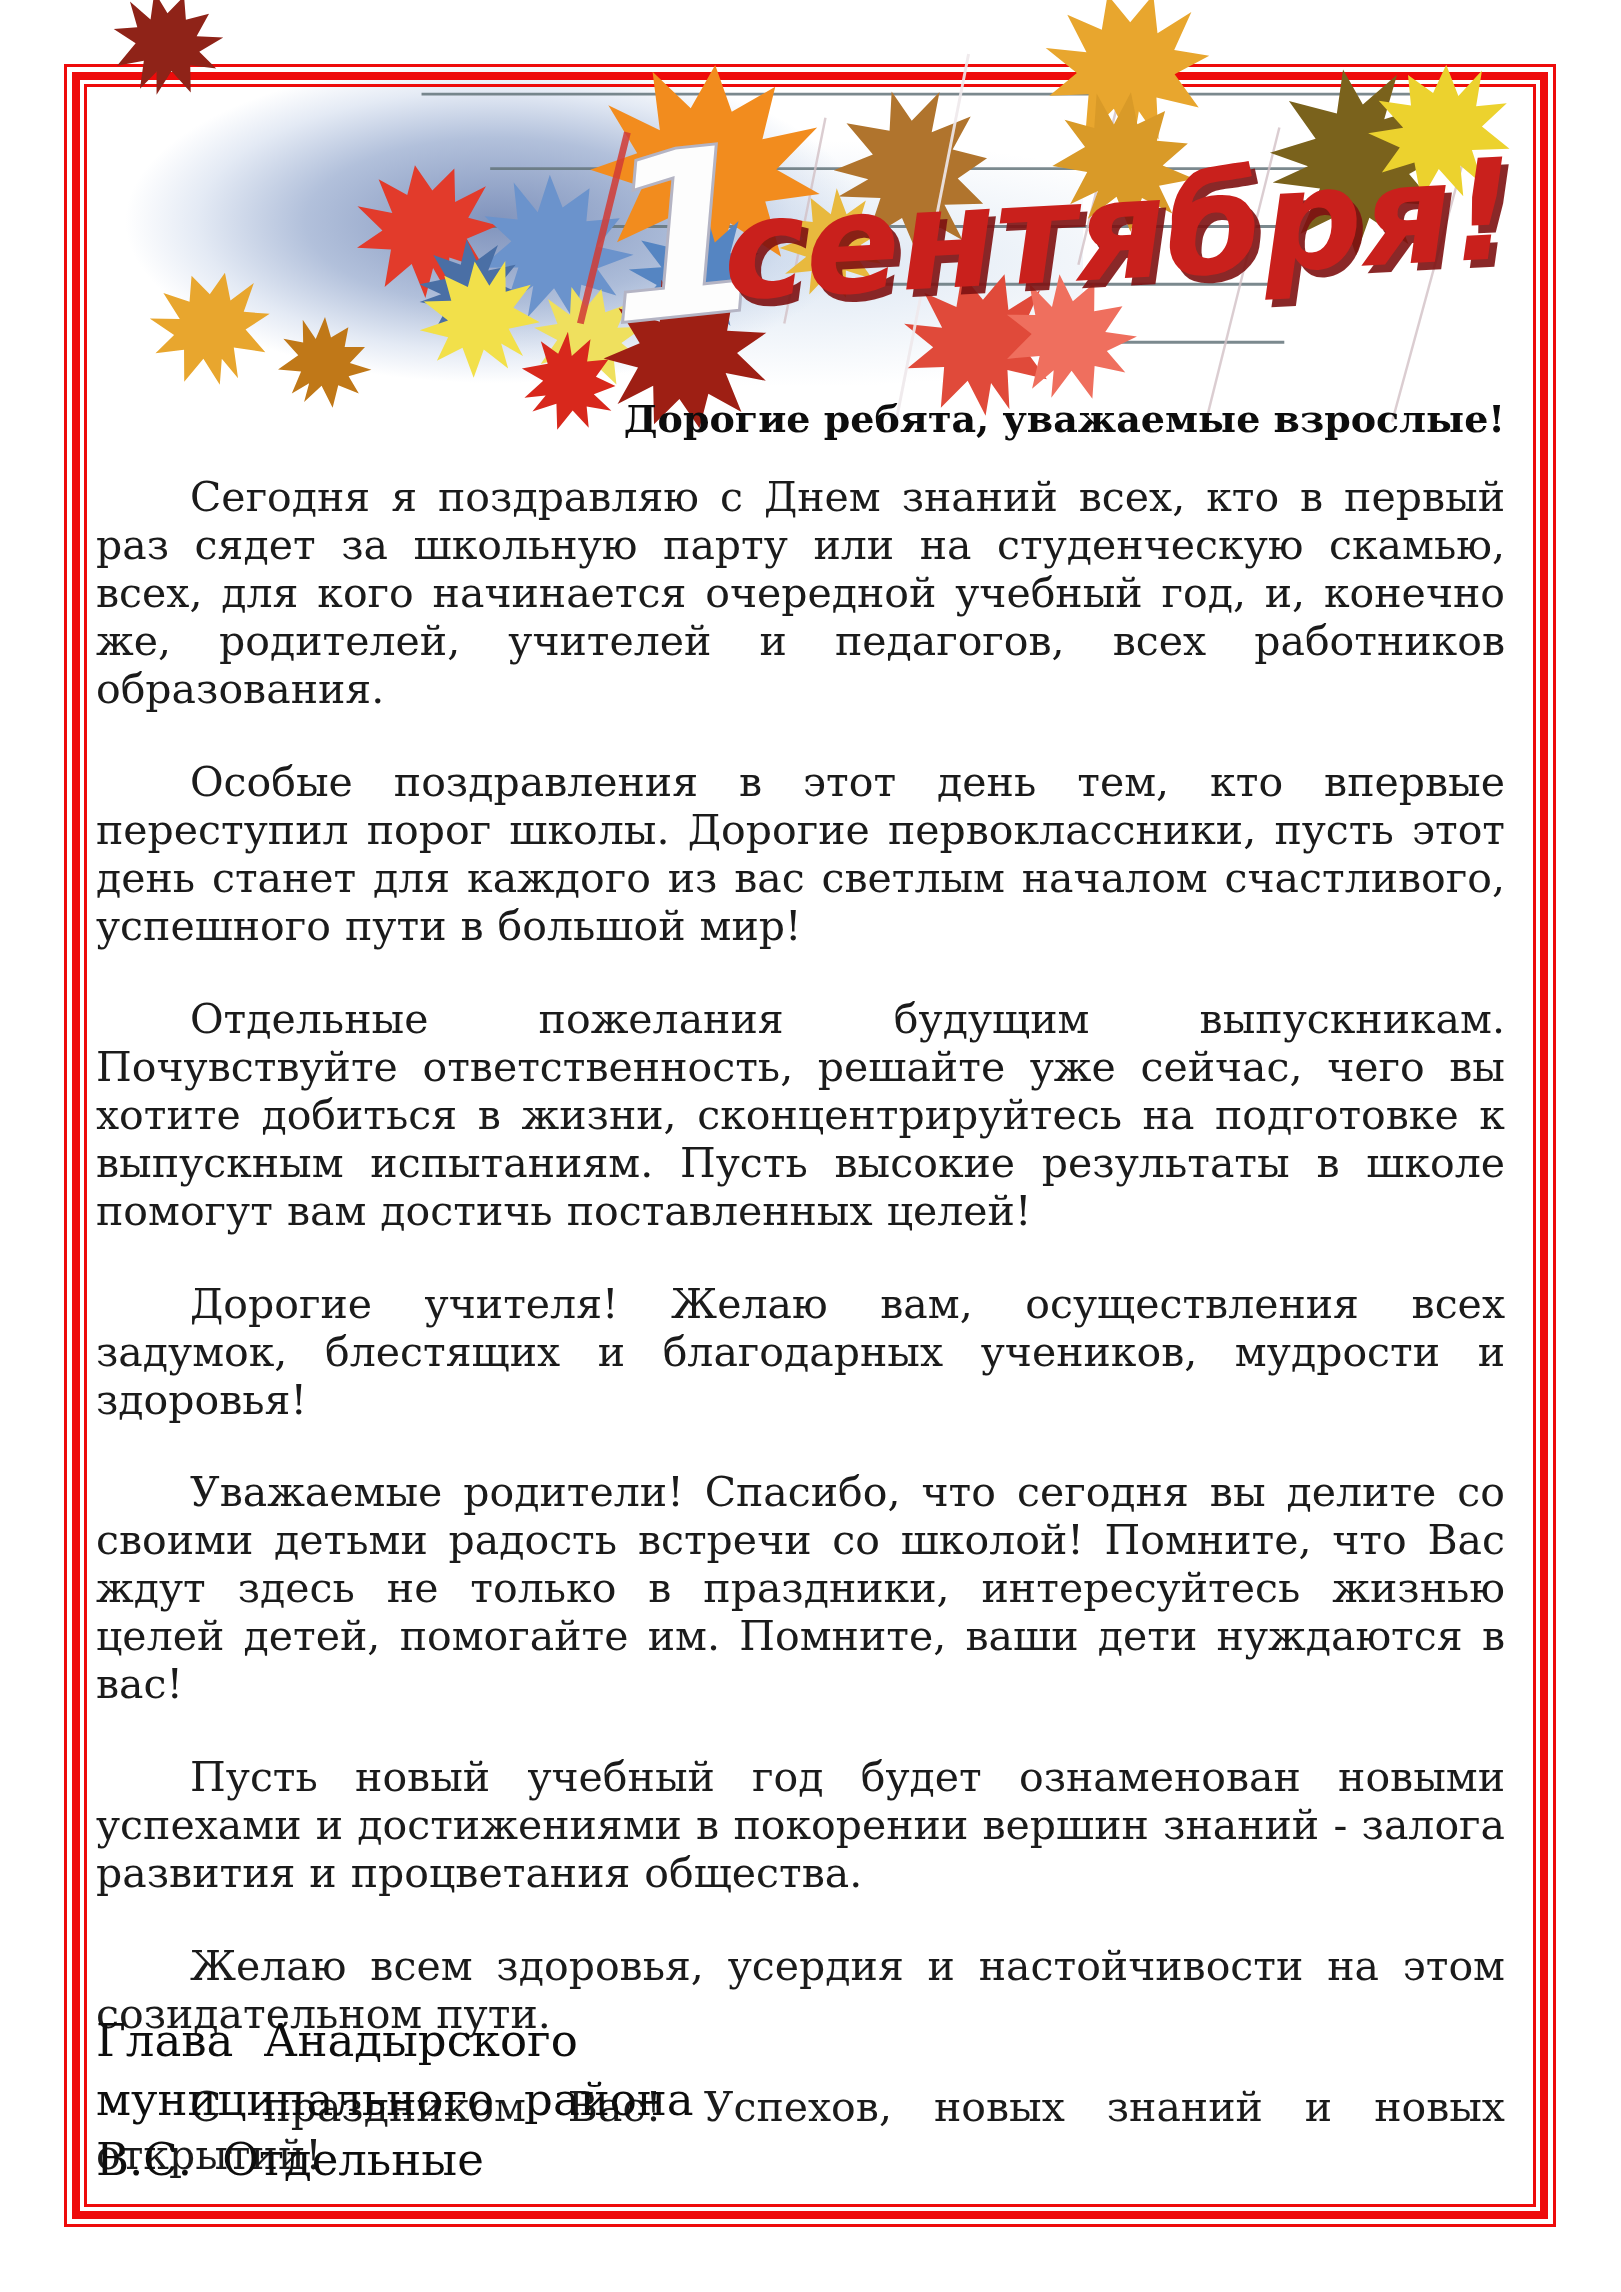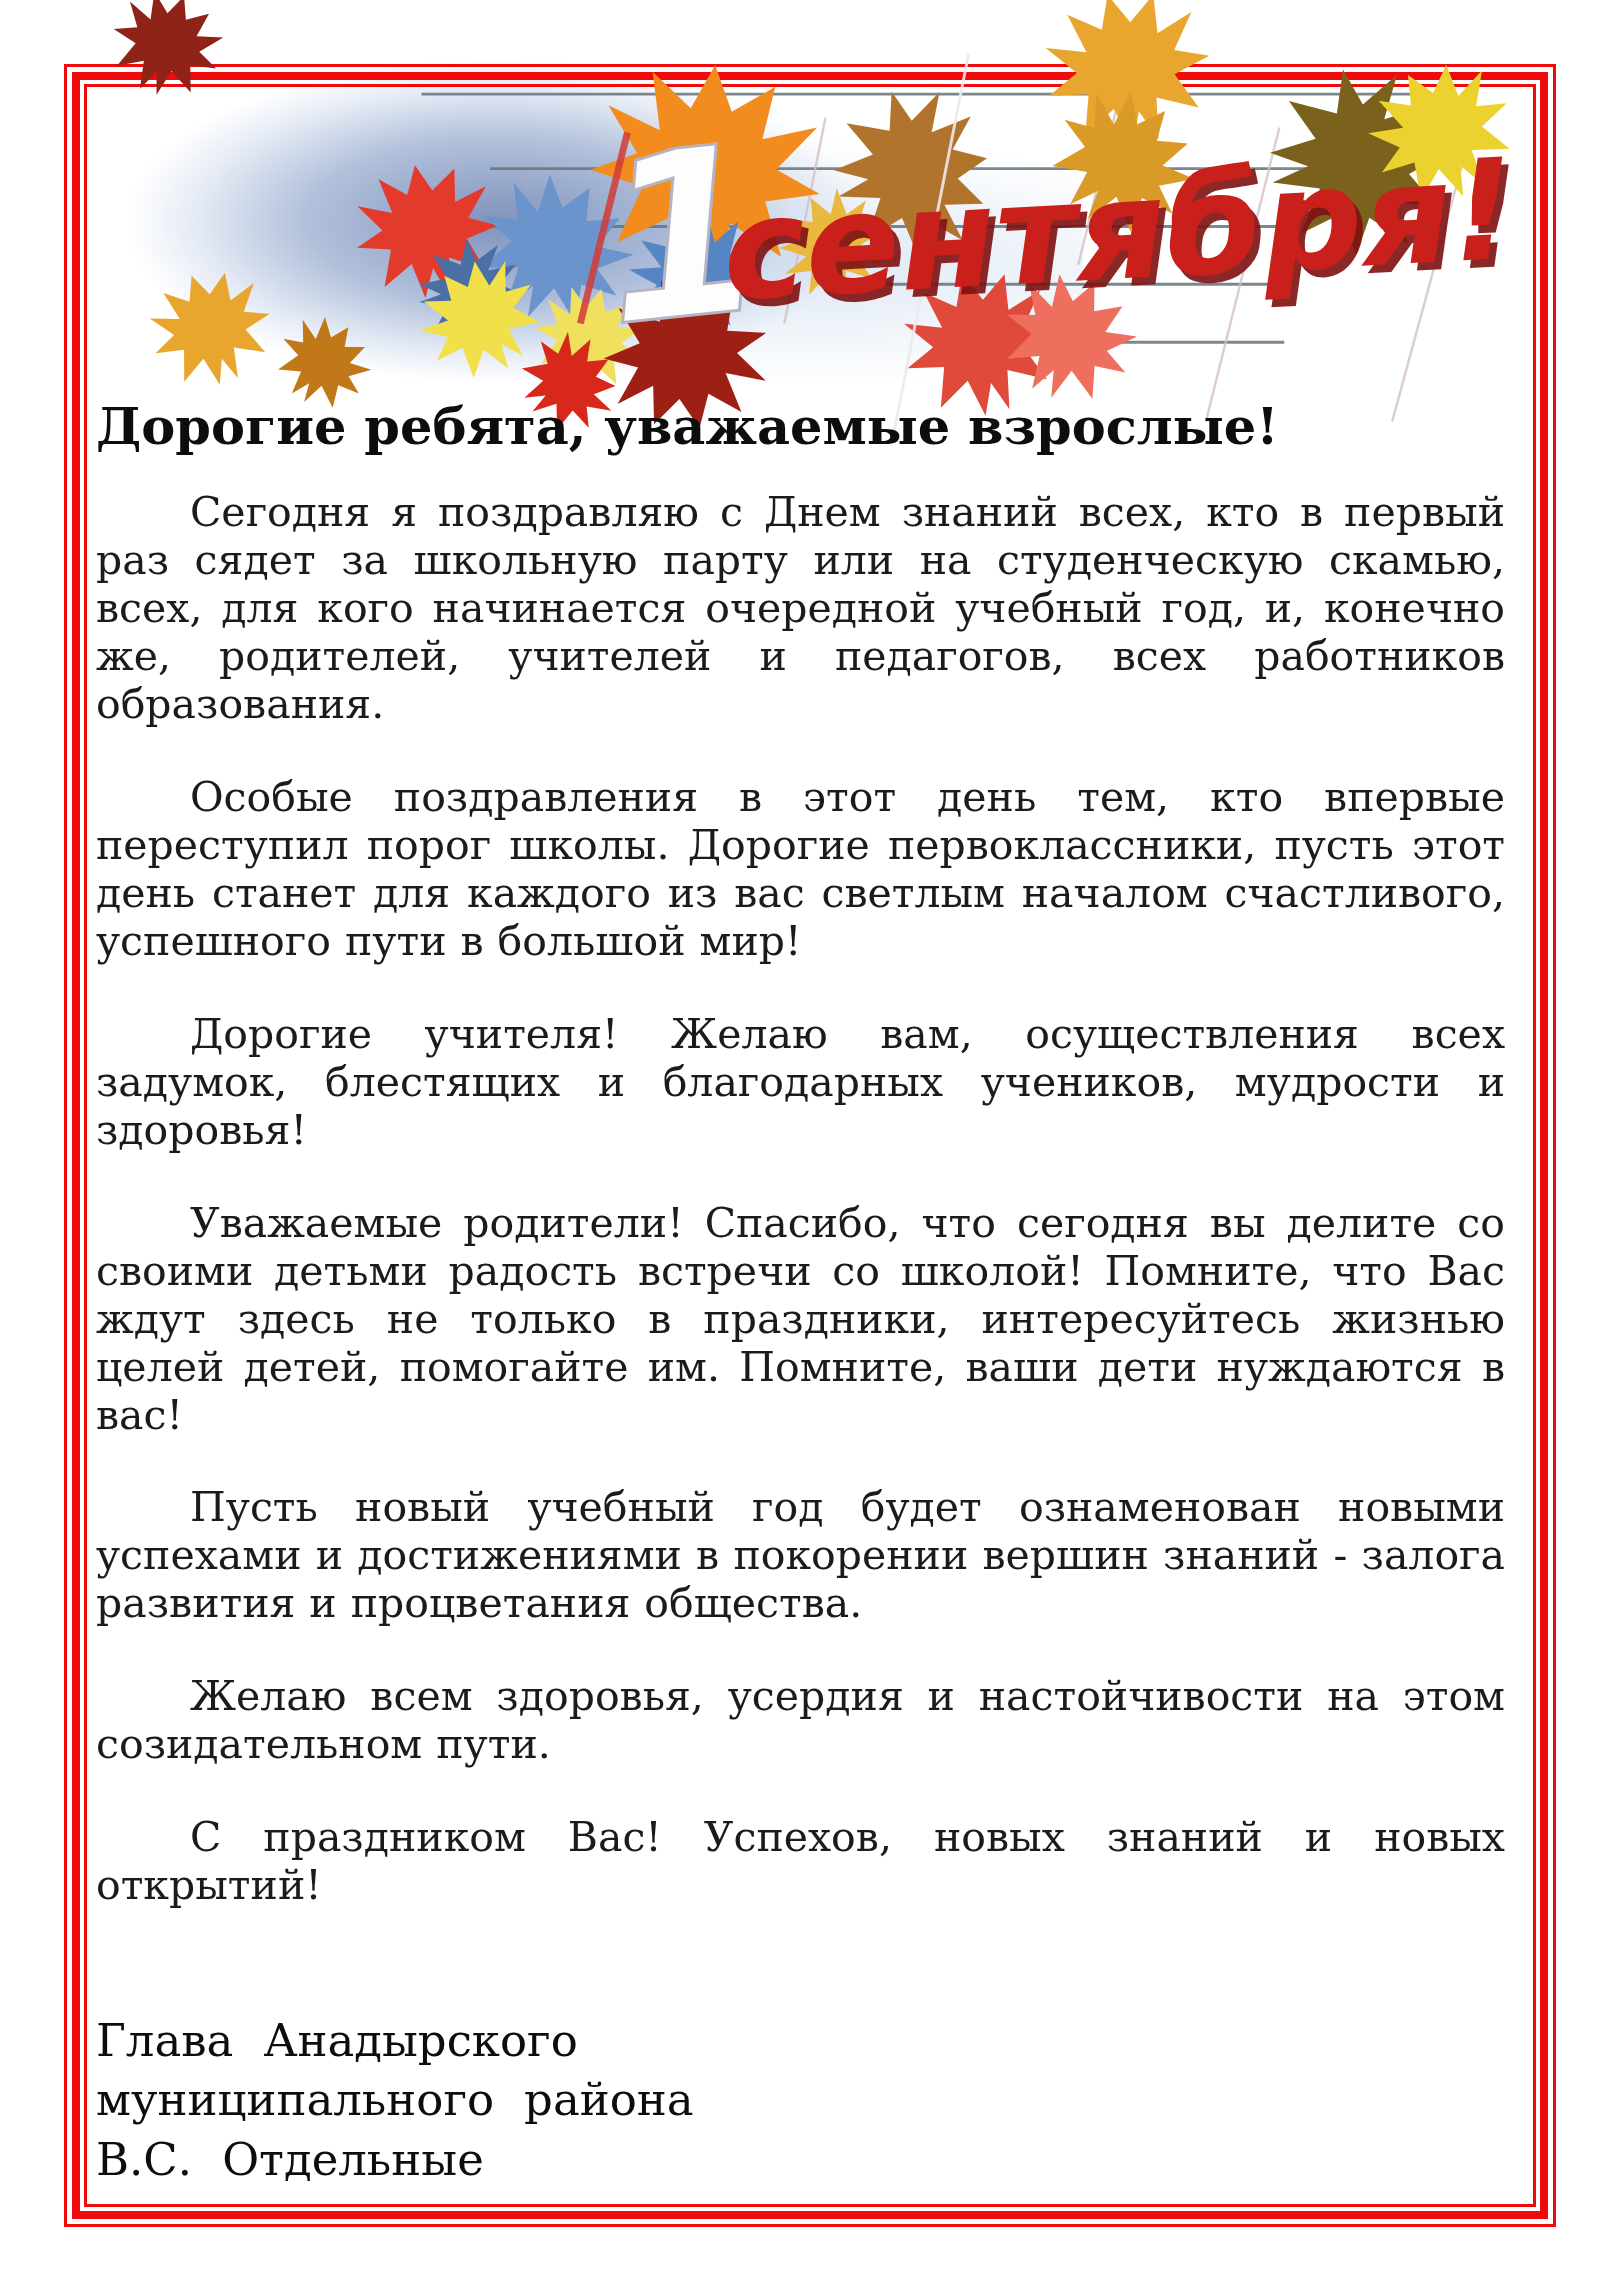--- a/index.html
+++ b/index.html
@@ -22,21 +22,21 @@
     background:
       radial-gradient(ellipse 46% 42% at 40% 46%, rgba(122,142,185,.95) 0%, rgba(148,168,205,.72) 42%, rgba(190,205,230,.42) 66%, rgba(255,255,255,0) 82%),
       radial-gradient(ellipse 60% 35% at 72% 55%, rgba(170,195,225,.40) 0%, rgba(255,255,255,0) 75%);
   }
   .header-art{position:absolute;left:98px;top:0;width:1451px;height:451px;z-index:2;}
   .content{
     position:absolute;left:96px;top:396px;width:1409px;z-index:3;
     color:#1b1b1b;
   }
   .doc-title{
-    font-size:51px;font-weight:bold;text-align:left;
+    font-size:38px;font-weight:bold;text-align:right;
     margin:0 0 33px 0;letter-spacing:0;color:#0d0d0d;
   }
   .content p{
     font-size:41px;line-height:1.17;text-align:justify;text-indent:94px;
     margin:16px 0 45px 0;word-spacing:1px;
   }
   .signature{
     position:absolute;left:96px;top:2011px;width:1409px;z-index:3;
     font-weight:normal;font-size:45px;color:#0d0d0d;line-height:1.32;word-spacing:.35em;
   }
@@ -106,20 +106,21 @@
     <g transform="translate(640,305) rotate(-3)" font-family="'DejaVu Sans','Liberation Sans',sans-serif" font-style="italic" font-weight="bold" font-size="142">
       <text x="6" y="8" fill="#7e1111" opacity="0.9">сентября!</text>
       <text x="0" y="0" fill="#c9201c">сентября!</text>
     </g>
   </svg>
 
   <div class="content">
     <h1 class="doc-title">Дорогие ребята, уважаемые взрослые!</h1>
     <p>Сегодня я поздравляю с Днем знаний всех, кто в первый раз сядет за школьную парту или на студенческую скамью, всех, для кого начинается очередной учебный год, и, конечно же, родителей, учителей и педагогов, всех работников образования.</p>
     <p>Особые поздравления в этот день тем, кто впервые переступил порог школы. Дорогие первоклассники, пусть этот день станет для каждого из вас светлым началом счастливого, успешного пути в большой мир!</p>
+    <p>Отдельные пожелания будущим выпускникам. Почувствуйте ответственность, решайте уже сейчас, чего вы хотите добиться в жизни, сконцентрируйтесь на подготовке к выпускным испытаниям. Пусть высокие результаты в школе помогут вам достичь поставленных целей!</p>
     <p>Дорогие учителя! Желаю вам, осуществления всех задумок, блестящих и благодарных учеников, мудрости и здоровья!</p>
     <p>Уважаемые родители! Спасибо, что сегодня вы делите со своими детьми радость встречи со школой! Помните, что Вас ждут здесь не только в праздники, интересуйтесь жизнью целей детей, помогайте им. Помните, ваши дети нуждаются в вас!</p>
     <p>Пусть новый учебный год будет ознаменован новыми успехами и достижениями в покорении вершин знаний - залога развития и процветания общества.</p>
     <p>Желаю всем здоровья, усердия и настойчивости на этом созидательном пути.</p>
     <p>С праздником Вас! Успехов, новых знаний и новых открытий!</p>
   </div>
 
   <div class="signature">
     <div>Глава Анадырского</div>
     <div class="sig-row">

